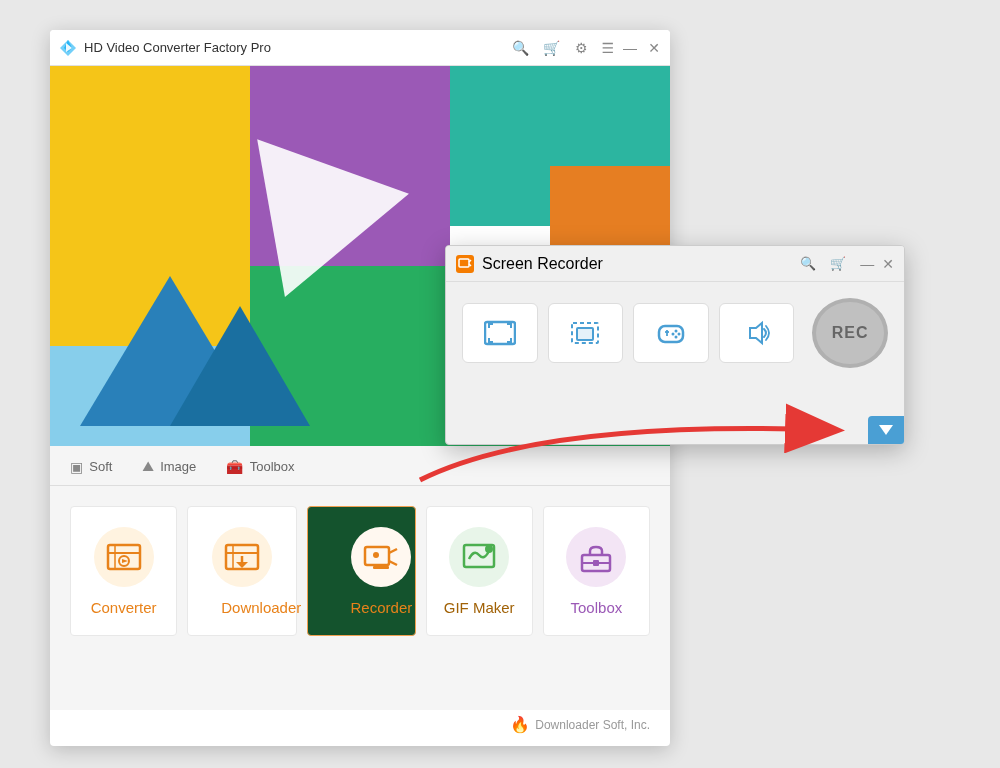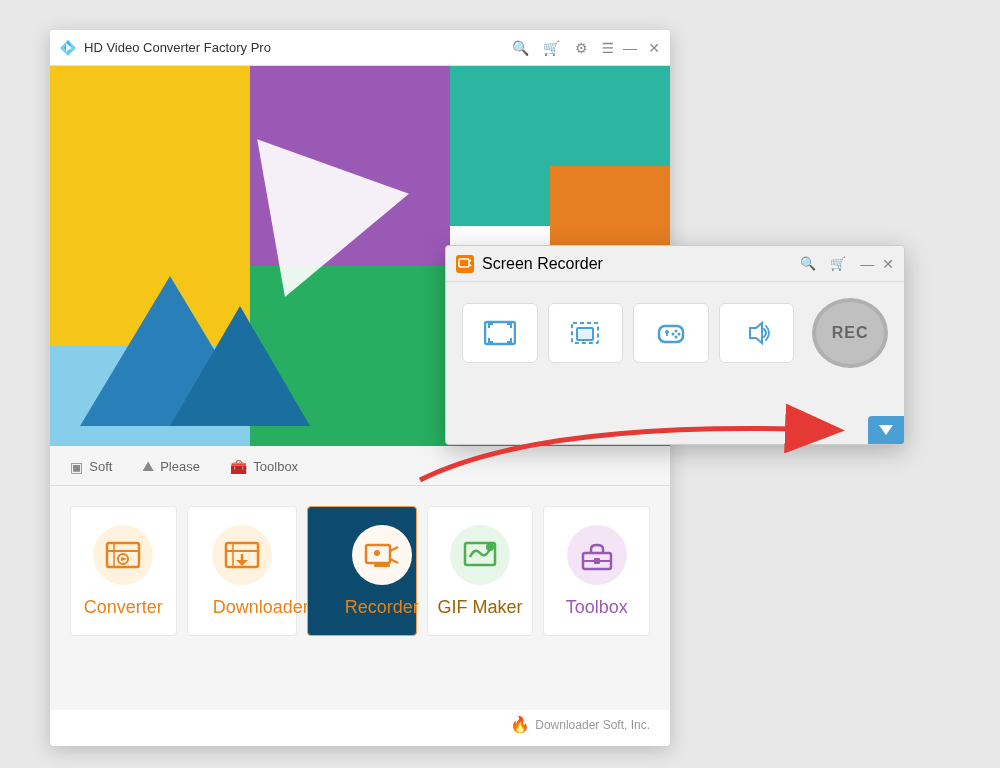--- a/index.html
+++ b/index.html
@@ -176,37 +176,37 @@
       align-items: center;
       justify-content: center;
       gap: 12px;
       background: #fff;
       border: 1px solid #e8e8e8;
       border-radius: 4px;
       cursor: pointer;
     }
 
     .tool-btn.active {
-      background: #0c4a6e;
+      background: #14532d;
       border: 1.5px solid #f0a050;
       padding-left: 40px;
     }
 
     .tool-icon-circle {
       width: 60px;
       height: 60px;
       border-radius: 50%;
       display: flex;
       align-items: center;
       justify-content: center;
       font-size: 26px;
     }
 
     .tool-label {
-      font-size: 18px;
+      font-size: 15px;
       font-weight: 500;
     }
 
     .footer-bar {
       position: absolute;
       bottom: 12px;
       right: 20px;
       font-size: 12px;
       color: #999;
       display: flex;
@@ -384,21 +384,21 @@
 
   <div class="bottom-toolbar">
 
     <div class="toolbar-nav">
       <div class="nav-tab">
         <span class="nav-tab-icon">▣</span>
         <span>Soft</span>
       </div>
       <div class="nav-tab">
         <span class="nav-tab-icon">⛰</span>
-        <span>Please</span>
+        <span>Image</span>
       </div>
       <div class="nav-tab">
         <span class="nav-tab-icon">🧰</span>
         <span>Toolbox</span>
       </div>
     </div>
 
     <div class="toolbar-items">
 
       <div class="tool-btn">

